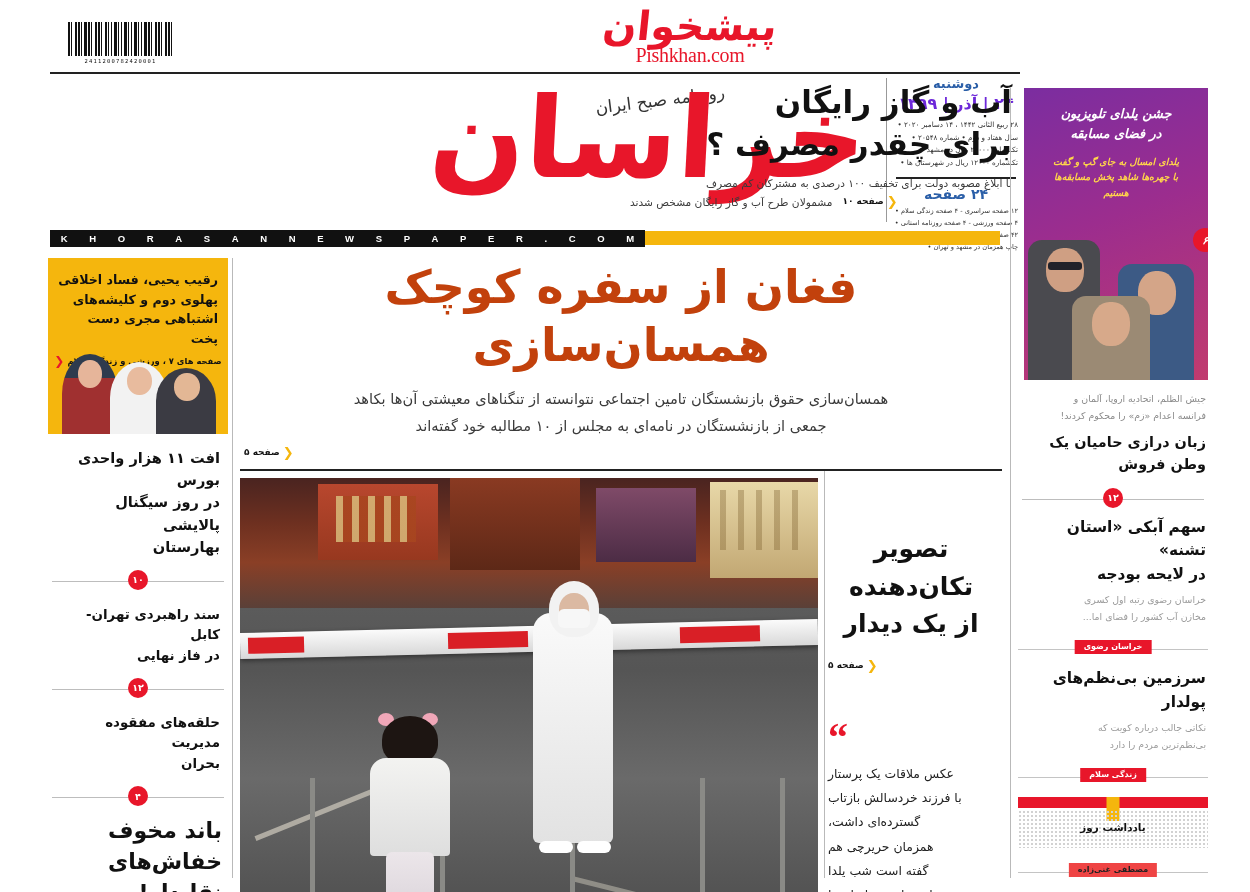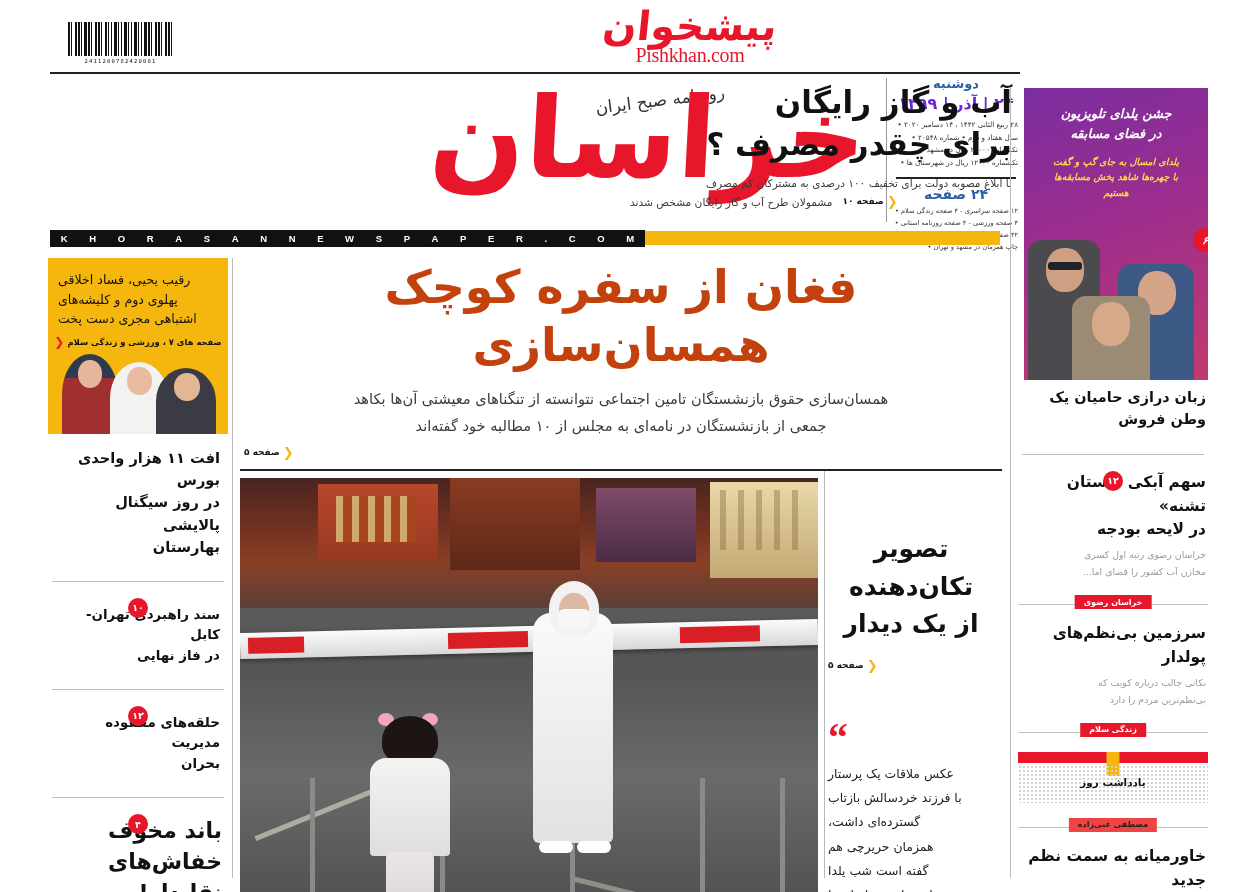--- a/index.html
+++ b/index.html
@@ -137,22 +137,22 @@
 
   
   .leftcol {
     position: absolute; left: 48px; top: 258px; width: 180px; direction: rtl;
   }
   .yellowbox {
     width: 180px; height: 176px; background: #f5b60d;
     position: relative; overflow: hidden;
   }
   .yellowbox .yhead {
-    padding: 12px 10px 0 10px; text-align: left;
-    font-size: 12.6px; font-weight: 400; line-height: 1.55; color: #111;
+    padding: 12px 10px 0 10px; text-align: right;
+    font-size: 12.6px; font-weight: 700; line-height: 1.55; color: #111;
   }
   .yellowbox .ysub {
     margin-top: 7px; text-align: center; font-size: 8.4px; font-weight: 700; color: #111;
     display: flex; align-items: center; justify-content: center; gap: 3px;
   }
   .yellowbox .ysub .chev { color: #e8162a; font-size: 12px; line-height: 1; }
   .yb-photos {
     position: absolute; bottom: 0; left: 0; width: 180px; height: 86px;
     display: flex; align-items: flex-end; justify-content: center;
   }
@@ -180,21 +180,21 @@
     font-size: 22px; font-weight: 700; line-height: 1.4; color: #111;
     padding-top: 8px;
   }
   .sep-badge {
     position: relative; height: 22px; margin: 12px 4px 0 4px;
   }
   .sep-badge .line { position: absolute; top: 11px; left: 0; right: 0; height: 1px; background: #bdbdbd; }
   .sep-badge .badge {
     position: absolute; left: 50%; top: 0; transform: translateX(-50%);
     width: 20px; height: 20px; border-radius: 50%; background: #e8162a; color: #fff;
-    font-size: 9.5px; font-weight: 700; display: flex; align-items: center; justify-content: center; margin-top: 28px;
+    font-size: 9.5px; font-weight: 700; display: flex; align-items: center; justify-content: center;
   }
 
   
   .center {
     position: absolute; left: 240px; top: 255px; width: 762px; direction: rtl;
   }
   .center h1.mainhead {
     text-align: center; font-size: 46px; font-weight: 700; line-height: 1.25; color: #c2410c;
     letter-spacing: -1.2px; padding-top: 4px;
   }
@@ -627,20 +627,24 @@
       </div>
       <div class="pb-photos">
         <div class="pb-f pb-f1"></div>
         <div class="pb-f pb-f2"></div>
         <div class="pb-f pb-f3"></div>
       </div>
       <div class="pb-badge">۶</div>
     </div>
 
     <div class="rnews">
+      <div class="rdesc-top">
+        <div>جیش الظلم، اتحادیه اروپا، آلمان و</div>
+        <div>فرانسه اعدام «زم» را محکوم کردند!</div>
+      </div>
       <h3>
         <span>زبان درازی حامیان یک</span><br>
         <span>وطن فروش</span>
       </h3>
     </div>
 
     <div class="sep-badge">
       <div class="line"></div>
       <div class="badge">۱۲</div>
     </div>

